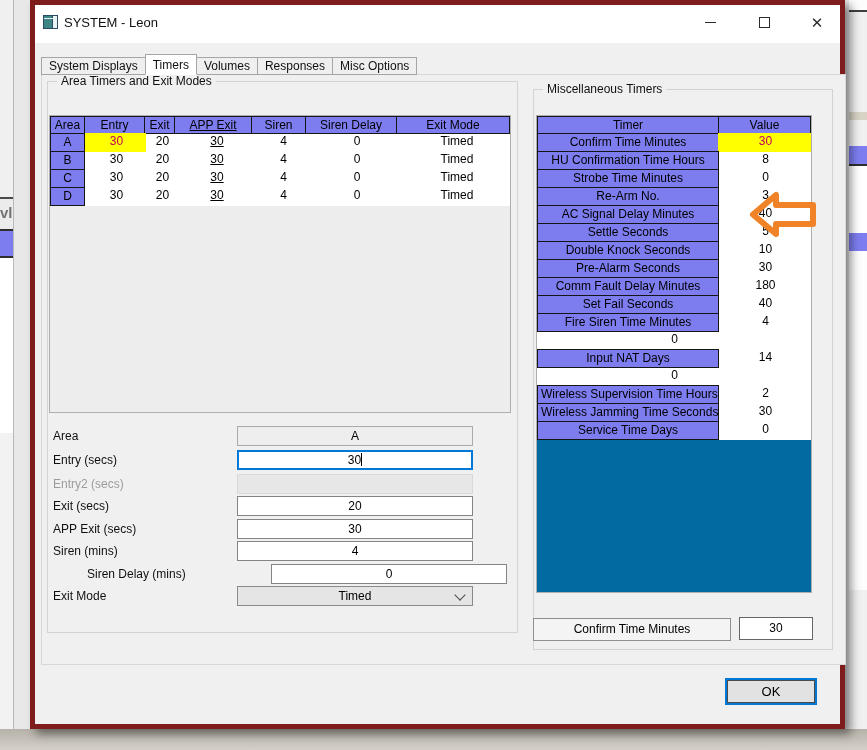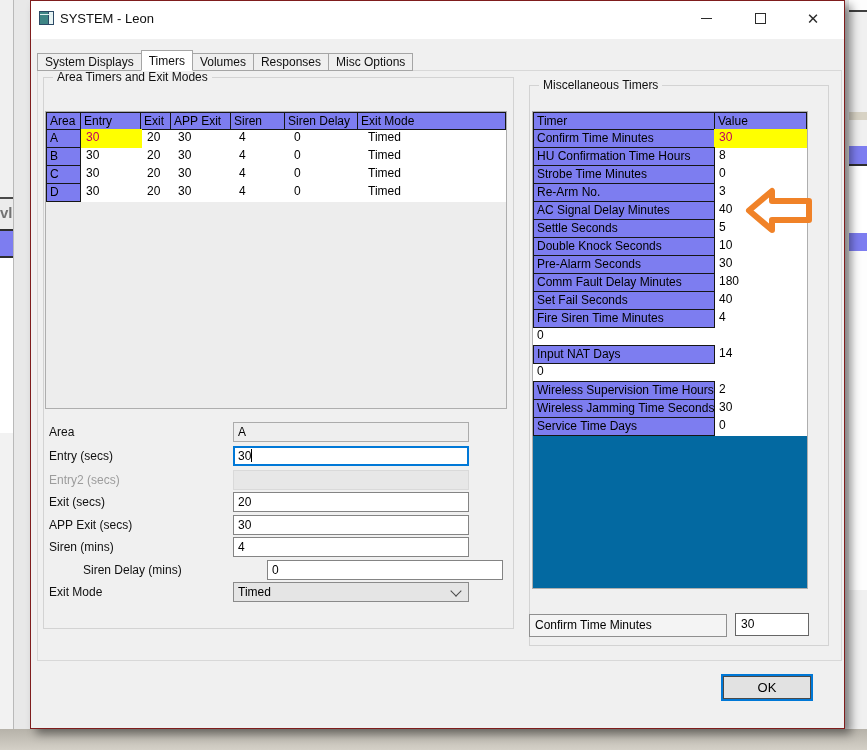--- a/index.html
+++ b/index.html
@@ -17,21 +17,21 @@
   .bg-right .rseg1{position:absolute;left:0;top:0;width:18px;height:10px;background:#fdfdfd;border-bottom:2px solid #3f3f3f;}
   .bg-right .rseg2{position:absolute;left:0;top:112px;width:18px;height:8px;background:#d8d3c5;}
   .bg-right .rseg3{position:absolute;left:0;top:146px;width:18px;height:18px;background:#7d7df0;border-bottom:2px solid #2e2e2e;}
   .bg-right .rseg4{position:absolute;left:0;top:166px;width:18px;height:67px;background:#ffffff;}
   .bg-right .rseg5{position:absolute;left:0;top:233px;width:18px;height:18px;background:#7d7df0;}
   .bg-right .rseg6{position:absolute;left:0;top:251px;width:18px;height:339px;background:#fdfdfd;}
   .desktop-bottom{position:absolute;left:0;top:729px;width:867px;height:21px;
                   background:linear-gradient(#b6b2a9,#d4d0c7);}
   
   .dialog{position:absolute;left:30px;top:0;width:815px;height:729px;background:#f0f0f0;
-          border:1px solid #7f1d1d;box-sizing:border-box;box-shadow:6px 5px 9px rgba(0,0,0,.45);}
+          border:5px solid #7f1d1d;box-sizing:border-box;box-shadow:6px 5px 9px rgba(0,0,0,.45);text-align:center;}
   .titlebar{position:absolute;left:0;top:0;width:100%;height:38px;background:#ffffff;}
   .app-icon{position:absolute;left:8px;top:10px;width:15px;height:14px;border:1px solid #2c4a66;background:#3e8585;box-sizing:border-box;}
   .app-icon .pane{position:absolute;right:0;top:0;width:4px;height:100%;background:#e8f4f4;border-left:1px solid #2c4a66;}
   .app-icon .bar{position:absolute;left:0;top:2px;width:100%;height:1px;background:#dff0f0;}
   .win-title{position:absolute;left:29px;top:10px;font-size:13px;color:#101010;white-space:nowrap;}
   .win-btn{position:absolute;top:3px;width:42px;height:29px;display:flex;align-items:center;justify-content:center;cursor:default;}
   .win-btn.min{left:654px;} .win-btn.max{left:708px;} .win-btn.close{left:761px;}
   .glyph-min{width:11px;height:1px;background:#2b2b2b;}
   .glyph-max{width:11px;height:11px;border:1px solid #2b2b2b;box-sizing:border-box;}
   .glyph-close{font-size:15px;color:#2b2b2b;line-height:1;}
@@ -50,21 +50,21 @@
   .gridbox{position:absolute;box-sizing:border-box;border:1px solid #aeaeae;overflow:hidden;}
   #area-table{left:14px;top:110px;width:462px;height:298px;background:#ededed;}
   #misc-table{left:501px;top:110px;width:276px;height:478px;background:#0369a1;}
   .trow{display:flex;height:19px;margin-top:-1px;background:#ffffff;}
   .trow.thead{height:18px;margin-top:0;background:transparent;}
   .tcell{box-sizing:border-box;font-size:12px;line-height:17px;padding:0 3px;color:#000;overflow:hidden;white-space:nowrap;}
   .hcell,.pcell{background:#7d7df0;border:1px solid #161616;}
   .hcell{margin-left:-1px;} .hcell:first-child{margin-left:0;}
   .wcell{background:transparent;padding-left:5px;}
   .hl{background:#ffff00;color:#c00060;}
-  .c0{width:35px;} .c1{width:61px;} .c2{width:31px;} .c3{width:61px;} .c4{width:55px;} .c5{width:74px;} .c6{flex:1;}
+  .c0{width:35px;} .c1{width:61px;} .c2{width:31px;} .c3{width:78px;text-decoration:underline;} .c4{width:55px;} .c5{width:92px;} .c6{flex:1;}
   .mc0{width:182px;} .mc1{flex:1;margin-left:-1px;}
   
   .form-area{position:absolute;left:18px;top:0;width:444px;height:620px;}
   .form-row{position:absolute;left:0;width:444px;height:22px;}
   .flabel{position:absolute;left:0;top:3px;font-size:12px;color:#101010;white-space:nowrap;}
   .flabel.dis{color:#9c9c9c;}
   .field{position:absolute;left:184px;top:0;width:236px;height:20px;box-sizing:border-box;
          font-size:12px;line-height:17px;padding:1px 4px;background:#ffffff;border:1px solid #848484;color:#000;}
   .field.ro{background:#eeeeee;border:1px solid #ababab;}
   .field.dis{background:#e7e7e7;border:1px solid #d9d9d9;}

